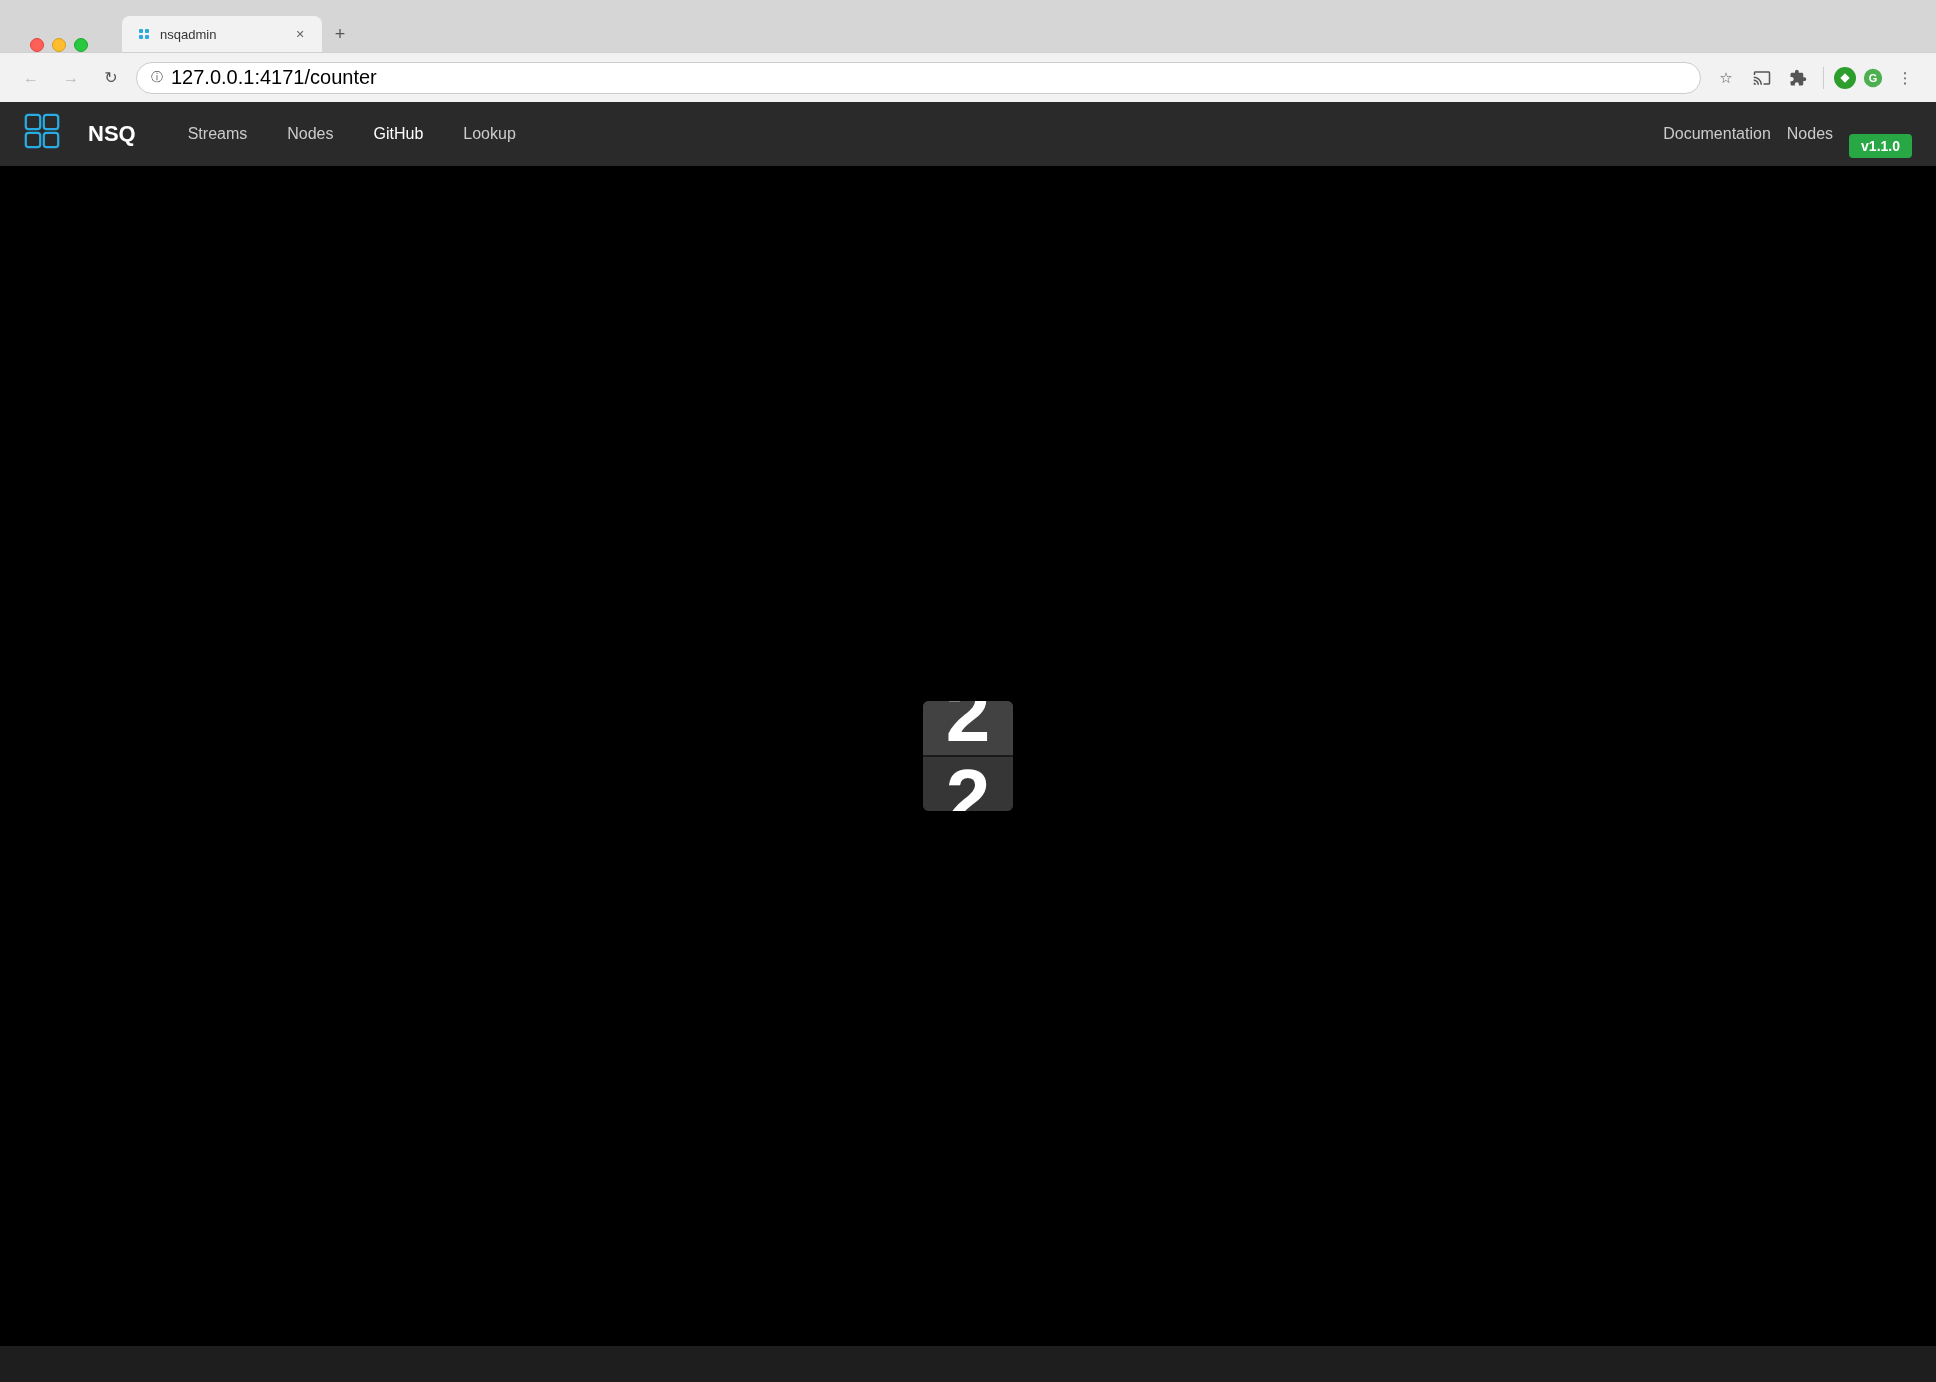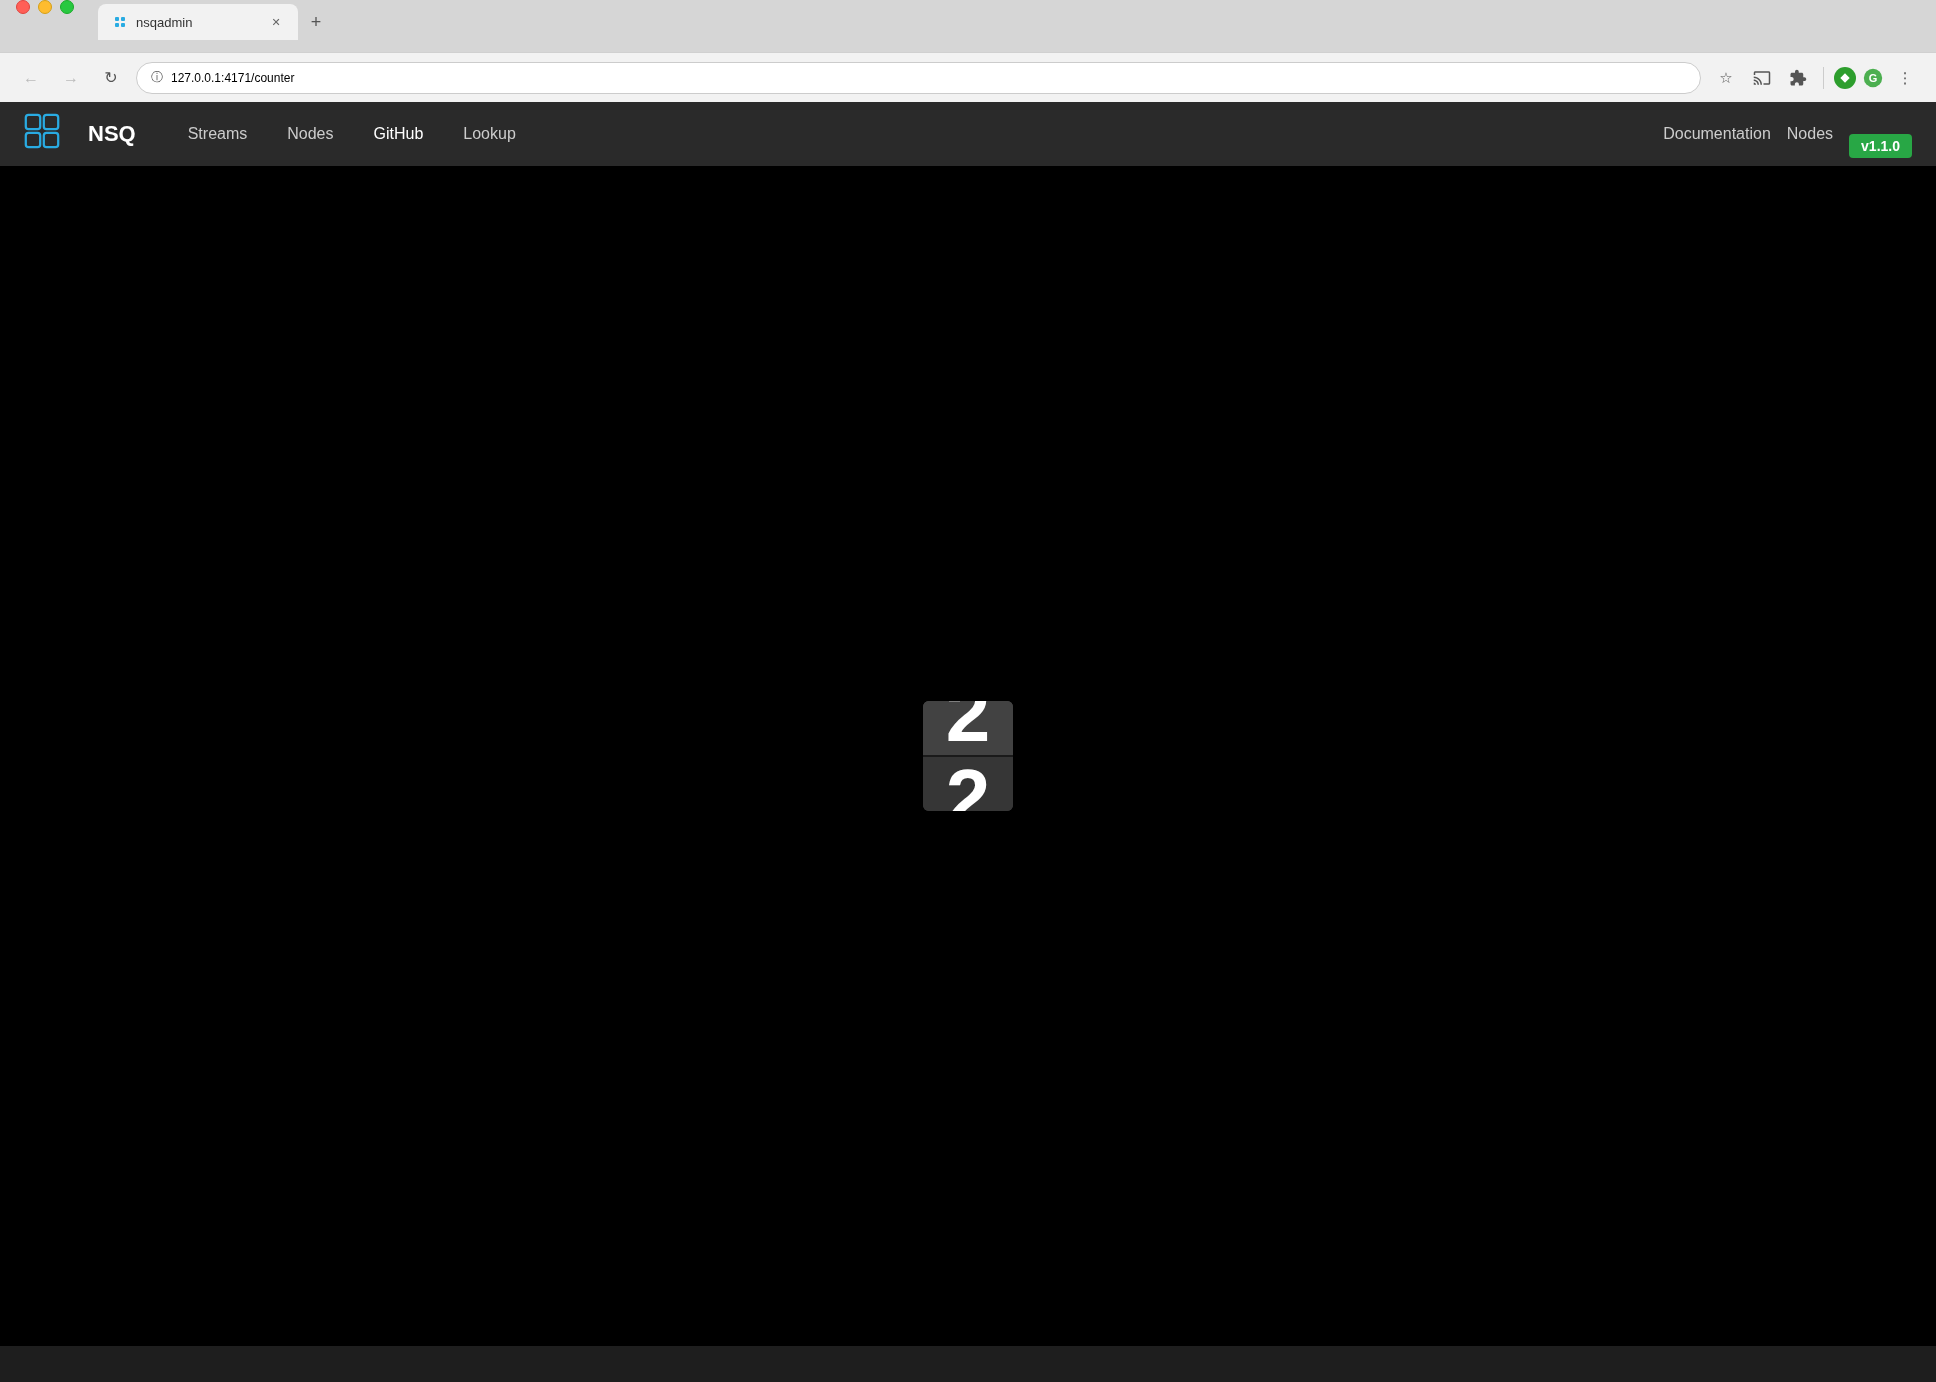--- a/index.html
+++ b/index.html
@@ -14,22 +14,23 @@
     
     .browser-chrome {
       background: #e8e8e8;
       width: 100%;
     }
 
     .browser-titlebar {
       background: #d6d6d6;
       height: 52px;
       display: flex;
-      align-items: flex-start;
-      padding: 0 16px;
+      align-items: flex-end;
+      padding: 0 30px;
+      gap: 10px;
     }
 
     .traffic-lights {
       display: flex;
       gap: 8px;
       margin-right: 8px;
     }
 
     .traffic-light {
       width: 14px;
@@ -136,21 +137,21 @@
       font-size: 14px;
       color: #333;
     }
 
     .address-bar .lock-icon {
       color: #555;
       font-size: 12px;
     }
 
     .address-bar .url {
-      font-size: 12px;
+      font-size: 20px;
       color: #333;
     }
 
     .address-bar .url .highlight {
       color: #000;
       font-weight: 500;
     }
 
     .toolbar-actions {
       display: flex;

